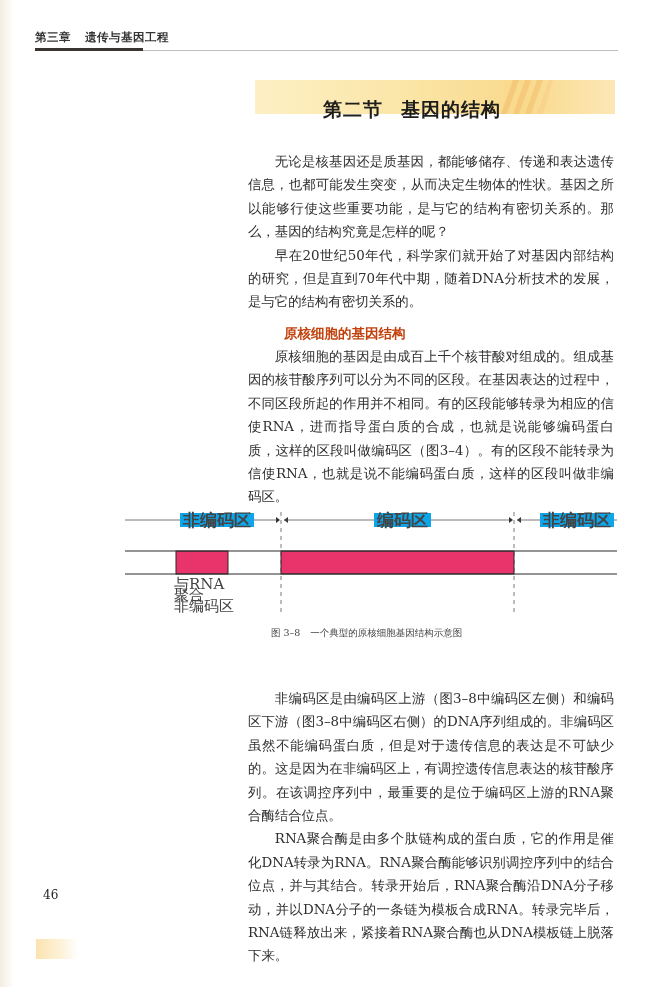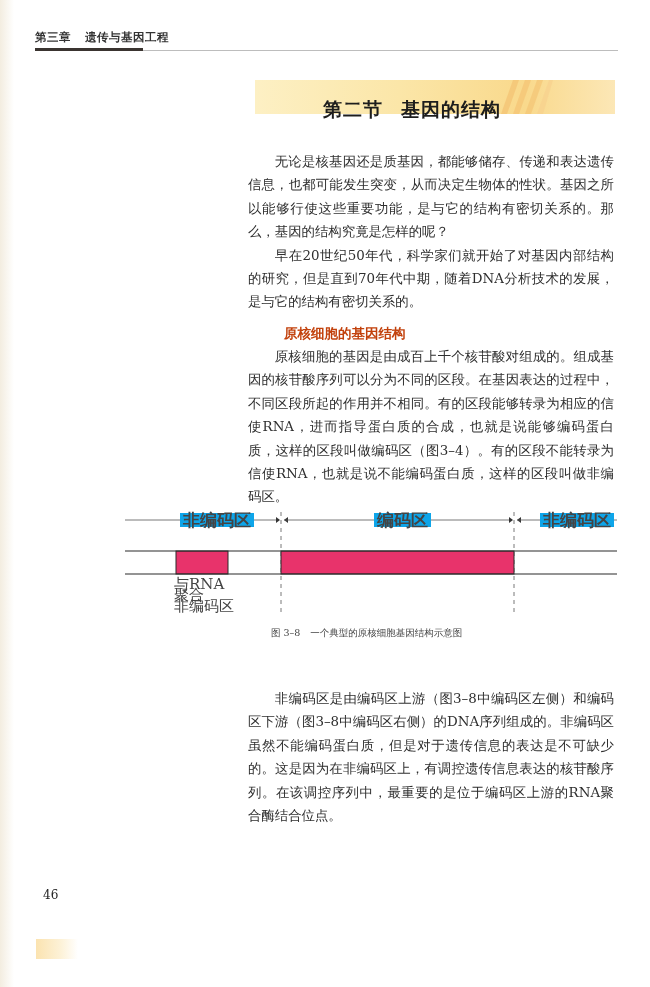--- a/index.html
+++ b/index.html
@@ -132,16 +132,17 @@
     <div>非编码区</div>
   </div>
 </div>
 
 <div class="caption">
   <span>图 3–8</span><span class="gap"></span><span>一个典型的原核细胞基因结构示意图</span>
 </div>
 
 <div class="body-text" style="top:668px;margin-top:19px;">
   <p>非编码区是由编码区上游（图3–8中编码区左侧）和编码区下游（图3–8中编码区右侧）的DNA序列组成的。非编码区虽然不能编码蛋白质，但是对于遗传信息的表达是不可缺少的。这是因为在非编码区上，有调控遗传信息表达的核苷酸序列。在该调控序列中，最重要的是位于编码区上游的RNA聚合酶结合位点。</p>
+  <p>RNA聚合酶是由多个肽链构成的蛋白质，它的作用是催化DNA转录为RNA。RNA聚合酶能够识别调控序列中的结合位点，并与其结合。转录开始后，RNA聚合酶沿DNA分子移动，并以DNA分子的一条链为模板合成RNA。转录完毕后，RNA链释放出来，紧接着RNA聚合酶也从DNA模板链上脱落下来。</p>
 </div>
 
 <div class="page-number-bg"></div>
 <div class="page-number">46</div>
 
 </body></html>

